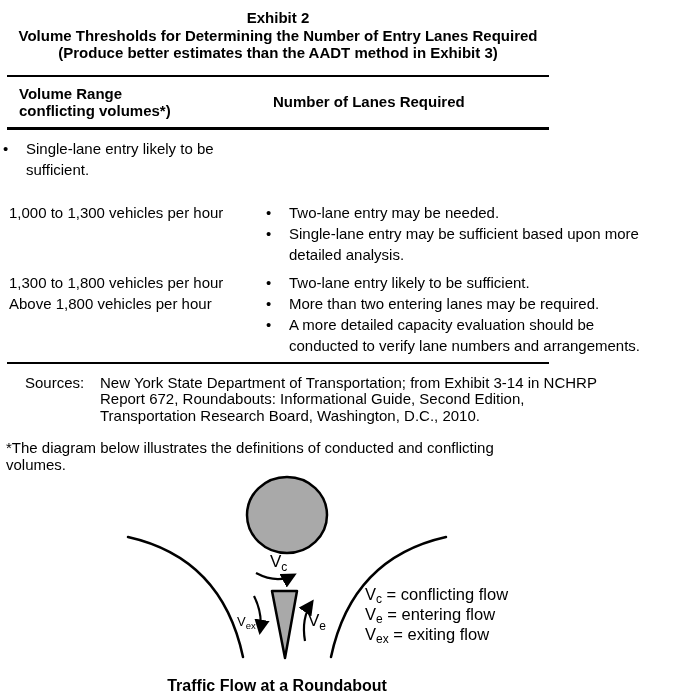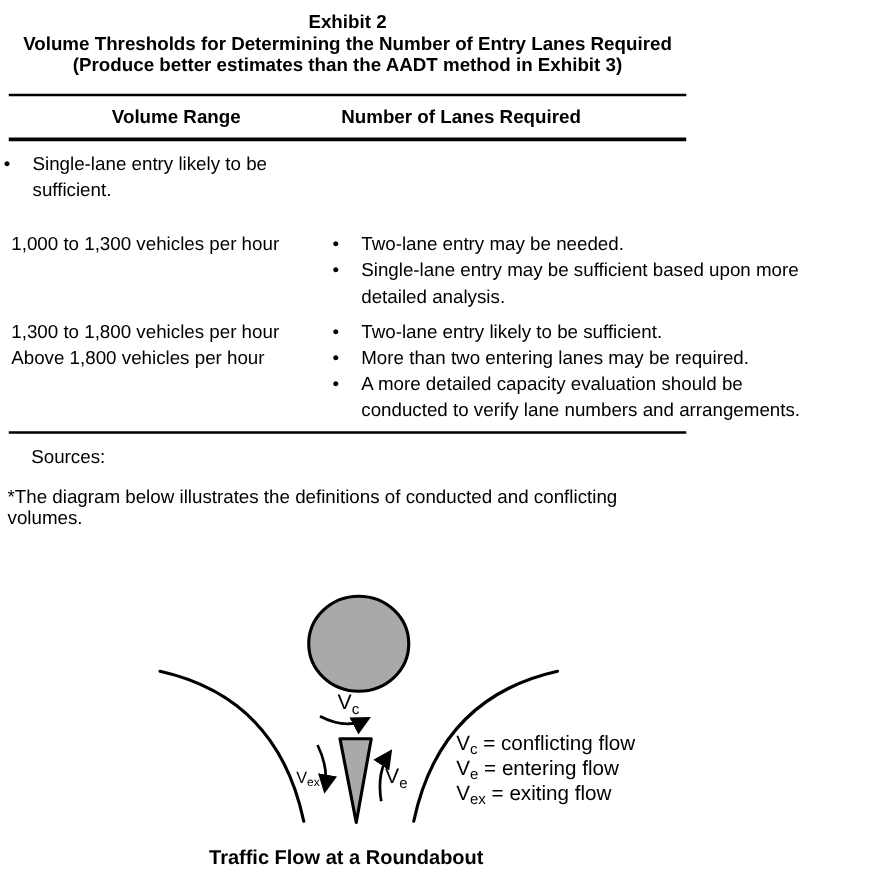--- a/index.html
+++ b/index.html
@@ -25,21 +25,20 @@
   .rule { margin-left: 7px; margin-right: 7px; border: 0; }
   .rule-top    { margin-top: 13px; border-top: 2px solid #000; }
   .rule-mid    { border-top: 3px solid #000; }
   .rule-bottom { margin-top: 6px; border-top: 2px solid #000; }
 
   
   .thead {
     margin-top: 3px;
     display: grid;
     grid-template-columns: 263px 400px;
-    text-align: center;
   }
   .thead .col1 {
     padding-left: 19px;
     font-weight: bold;
     font-size: 15px;
     line-height: 17px;
   }
   .thead .col2 {
     padding-left: 10px;
     font-weight: bold;
@@ -97,20 +96,21 @@
     <div>Exhibit 2</div>
     <div>Volume Thresholds for Determining the Number of Entry Lanes Required</div>
     <div>(Produce better estimates than the AADT method in Exhibit 3)</div>
   </div>
 
   <hr class="rule rule-top">
 
   <div class="thead">
     <div class="col1">
       <div>Volume Range</div>
+      <div>conflicting volumes*)</div>
     </div>
     <div class="col2">Number of Lanes Required</div>
   </div>
 
   <hr class="rule rule-mid">
 
   <div class="tbody">
 
     <div class="trow">
       <ul class="bullets">
@@ -158,20 +158,25 @@
           </li>
       </ul>
     </div>
 
   </div>
 
   <hr class="rule rule-bottom">
 
   <div class="sources">
     <div class="src-label">Sources:</div>
+    <div class="src-lines">
+      <div>New York State Department of Transportation; from Exhibit 3-14 in NCHRP</div>
+      <div>Report 672, Roundabouts: Informational Guide, Second Edition,</div>
+      <div>Transportation Research Board, Washington, D.C., 2010.</div>
+    </div>
   </div>
 
   <div class="footnote">*The diagram below illustrates the definitions of conducted and conflicting volumes.</div>
 
   <svg class="diagram" width="699" height="240" viewBox="0 457 699 240" xmlns="http://www.w3.org/2000/svg">
     <defs>
       <marker id="ah" viewBox="0 0 10 10" refX="8" refY="5" markerWidth="7" markerHeight="7" orient="auto-start-reverse">
         <path d="M0,0 L10,5 L0,10 z" fill="#000"></path>
       </marker>
     </defs>

